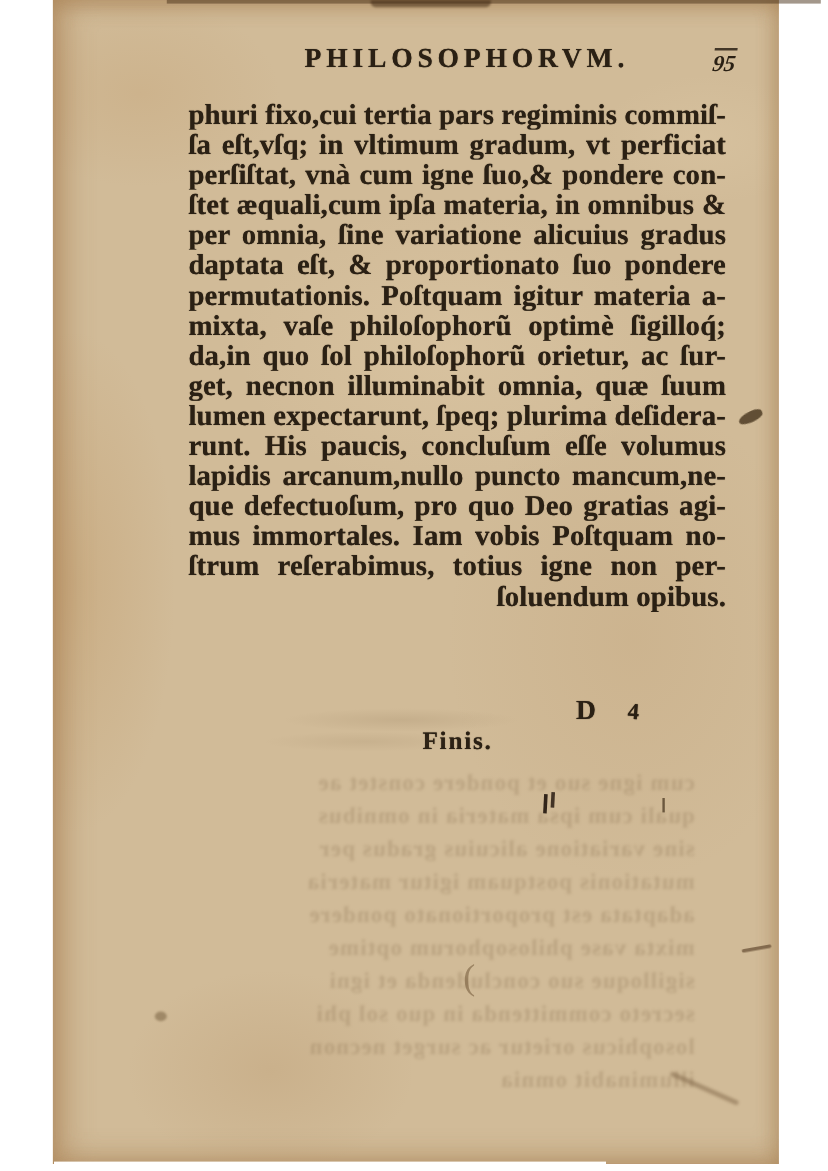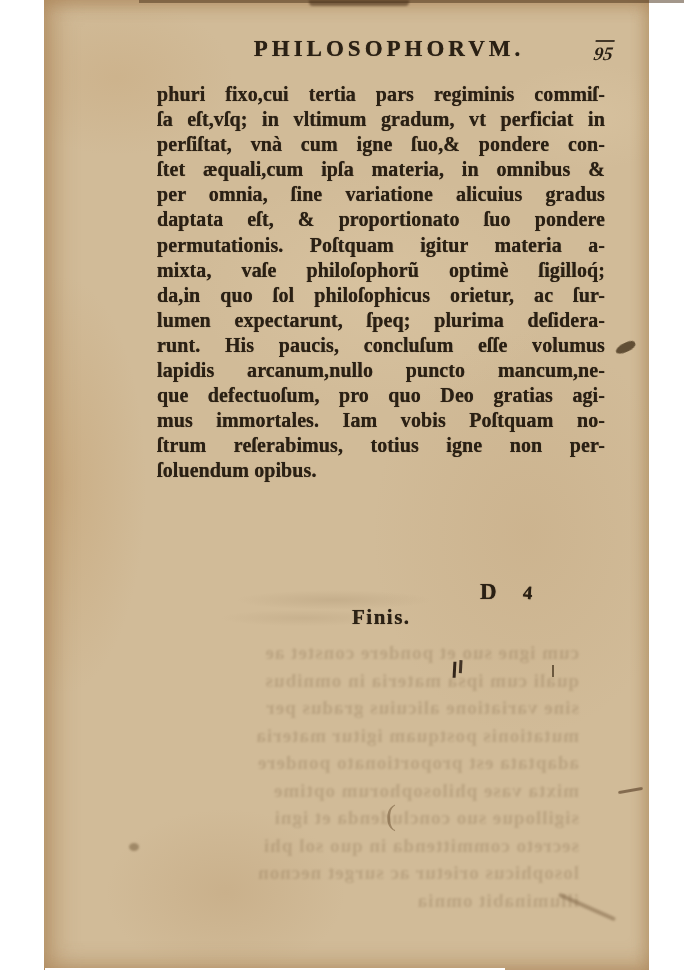--- a/index.html
+++ b/index.html
@@ -40,27 +40,27 @@
     color:var(--ink);text-shadow:0 0 .7px rgba(42,30,16,.85);
   }
   .page-number{
     position:absolute;left:550px;top:40px;font-size:19px;font-style:italic;font-weight:700;
     color:var(--ink);
   }
   .page-number .num{display:inline-block;border-top:2px solid rgba(42,32,20,.85);padding-top:1px;transform:skewX(-8deg);}
 
   .body-text{
     position:absolute;left:113px;top:83px;width:448px;
-    font-size:20px;font-weight:700;color:var(--ink);
+    font-size:24px;font-weight:700;color:var(--ink);
     text-shadow:0 0 .7px rgba(40,28,14,.8);
     letter-spacing:.1px;
   }
   .body-text .tline{height:25.1px;overflow:hidden;text-align:justify;white-space:normal;}
   .body-text .tline::after{content:"";display:inline-block;width:100%;}
-  .body-text .tline:last-child{text-align:left;}
+  .body-text .tline:last-child{text-align:right;}
   .body-text .tline:last-child::after{display:none;}
 
   .signature-mark{
     position:absolute;left:436px;top:579px;color:var(--ink);
     font-size:23px;font-weight:700;text-shadow:0 0 .8px rgba(40,28,14,.9);
   }
   .signature-mark .sig-num{font-size:19px;display:inline-block;margin-left:26px;transform:rotate(4deg);}
 
   .finis-label{
     position:absolute;left:308px;top:605px;color:var(--ink);
@@ -112,21 +112,22 @@
     <div class="body-text">
       <div>
           <div class="tline">phuri fixo,cui tertia pars regiminis commiſ-</div>
           <div class="tline">ſa eſt,vſq; in vltimum gradum, vt perficiat in</div>
           <div class="tline">perſiſtat, vnà cum igne ſuo,&amp; pondere con-</div>
           <div class="tline">ſtet æquali,cum ipſa materia, in omnibus &amp;</div>
           <div class="tline">per omnia, ſine variatione alicuius gradus</div>
           <div class="tline">daptata eſt, &amp; proportionato ſuo pondere</div>
           <div class="tline">permutationis. Poſtquam igitur materia a-</div>
           <div class="tline">mixta, vaſe philoſophorũ optimè ſigilloq́;</div>
-          <div class="tline">da,in quo ſol philoſophicus orietur, ac ſur-</div>
+          <div class="tline">da,in quo ſol philoſophorũ orietur, ac ſur-</div>
+          <div class="tline">get, necnon illuminabit omnia, quæ ſuum</div>
           <div class="tline">lumen expectarunt, ſpeq; plurima deſidera-</div>
           <div class="tline">runt. His paucis, concluſum eſſe volumus</div>
           <div class="tline">lapidis arcanum,nullo puncto mancum,ne-</div>
           <div class="tline">que defectuoſum, pro quo Deo gratias agi-</div>
           <div class="tline">mus immortales. Iam vobis Poſtquam no-</div>
           <div class="tline">ſtrum reſerabimus, totius igne non per-</div>
           <div class="tline">ſoluendum opibus.</div>
         </div>
     </div>
 

